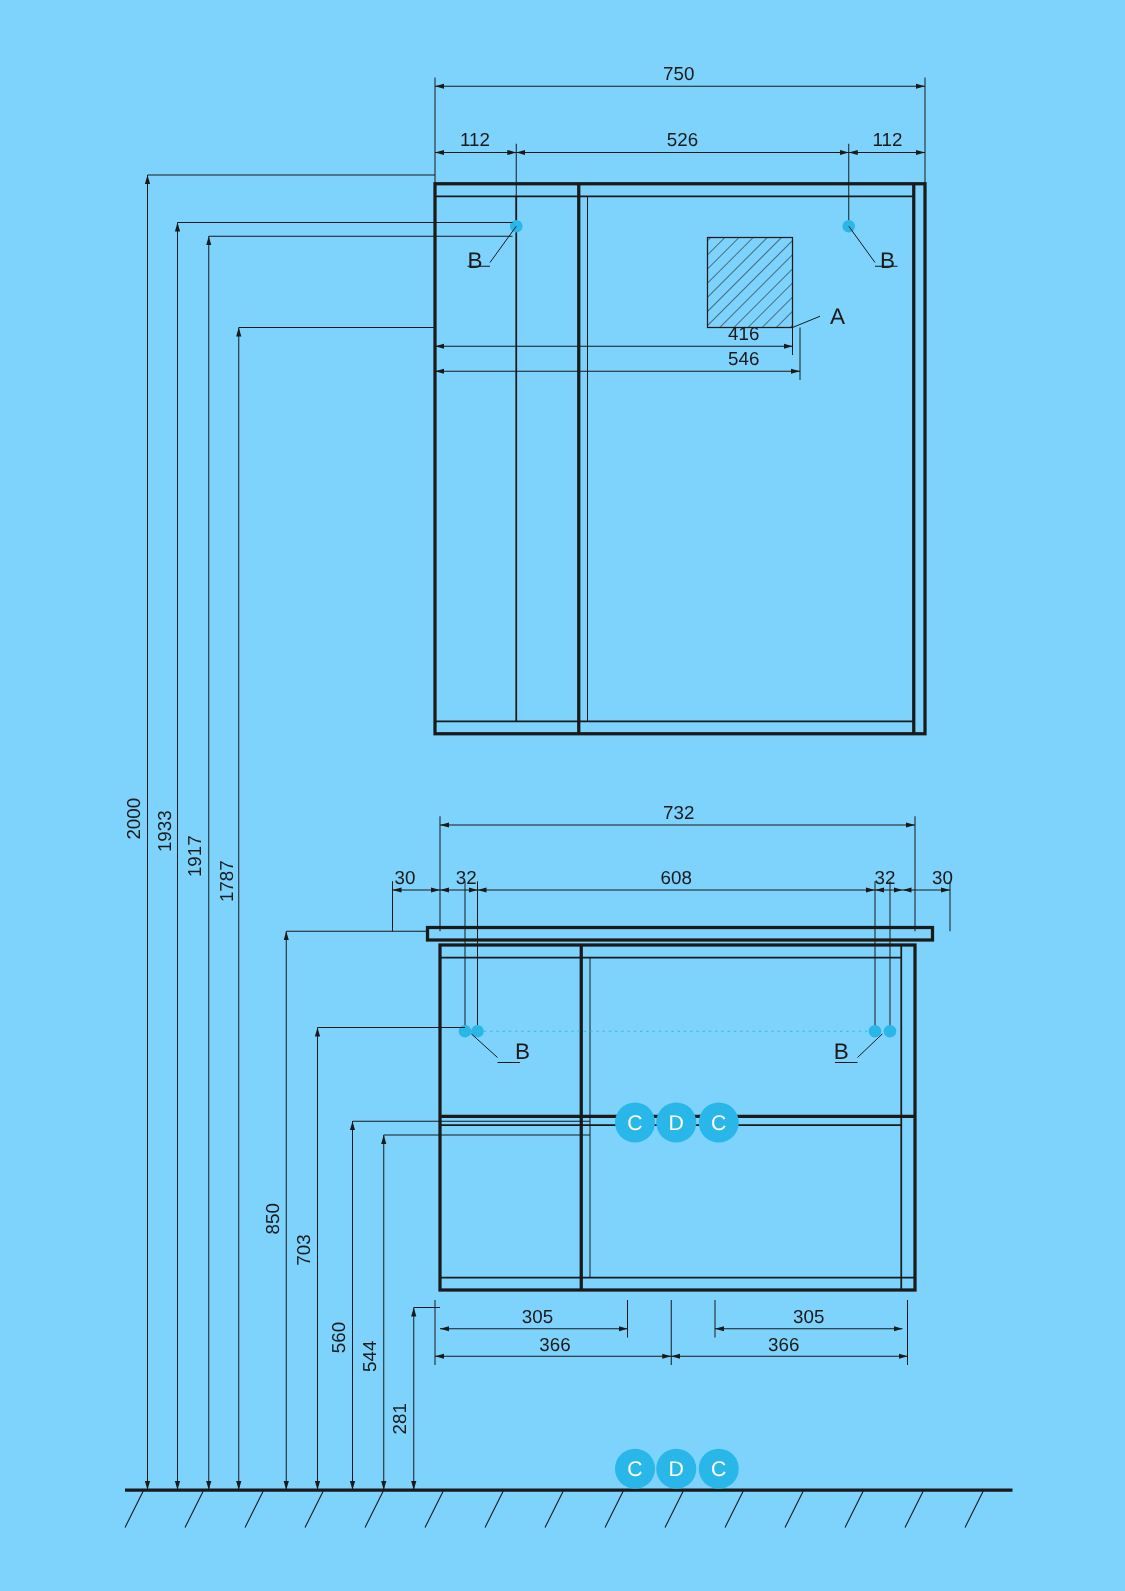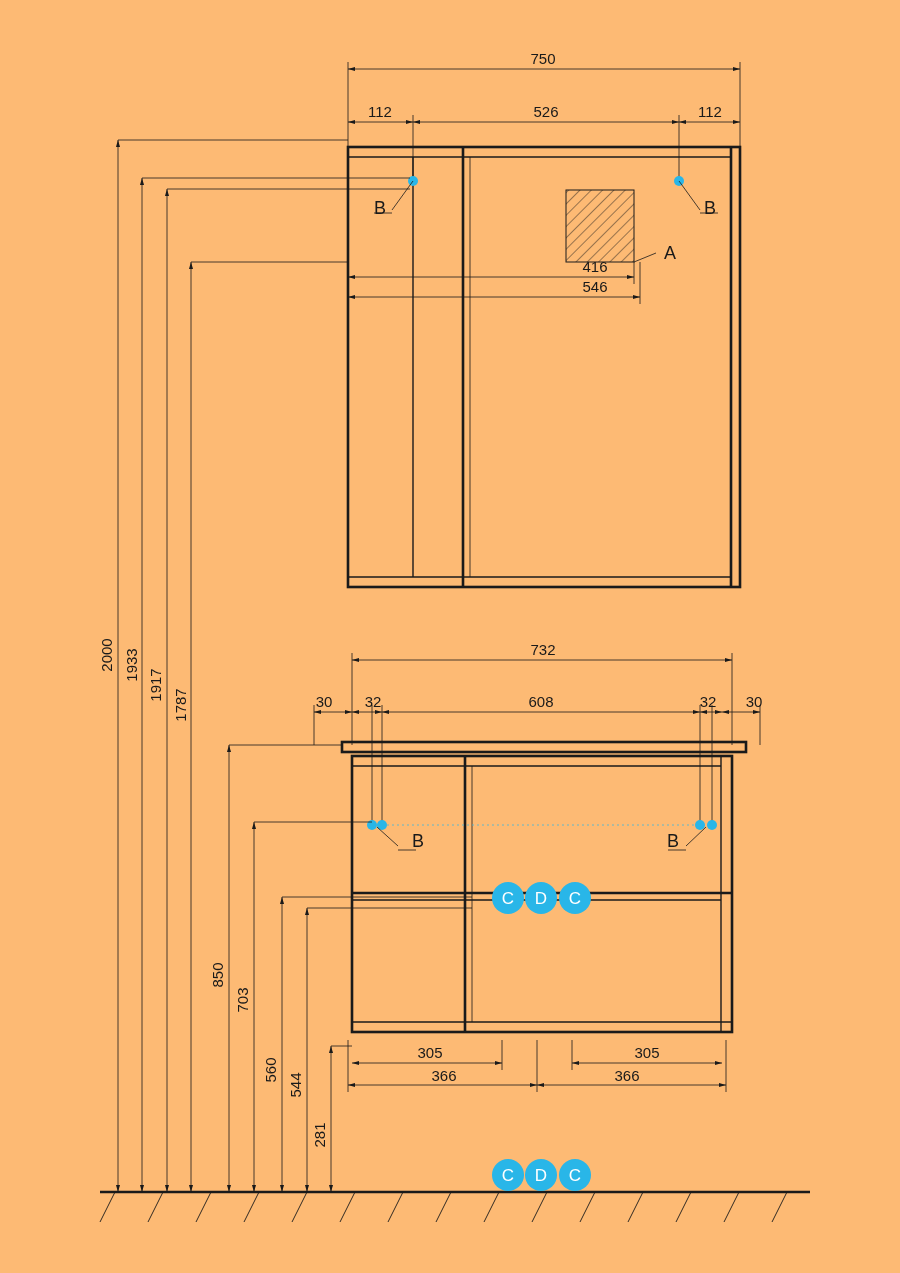--- a/index.html
+++ b/index.html
@@ -7,21 +7,21 @@
     padding: 0;
     background: #ffffff;
   }
   body {
     font-family: "Liberation Sans", sans-serif;
   }
   #sheet {
     position: relative;
     width: 900px;
     height: 1273px;
-    background: #fdba74;
+    background: #7dd3fc;
     overflow: hidden;
     text-decoration: underline;
   }
   #sheet svg {
     position: absolute;
     left: 0;
     top: 0;
   }
   .dimtext {
     font-family: "Liberation Sans", sans-serif;

